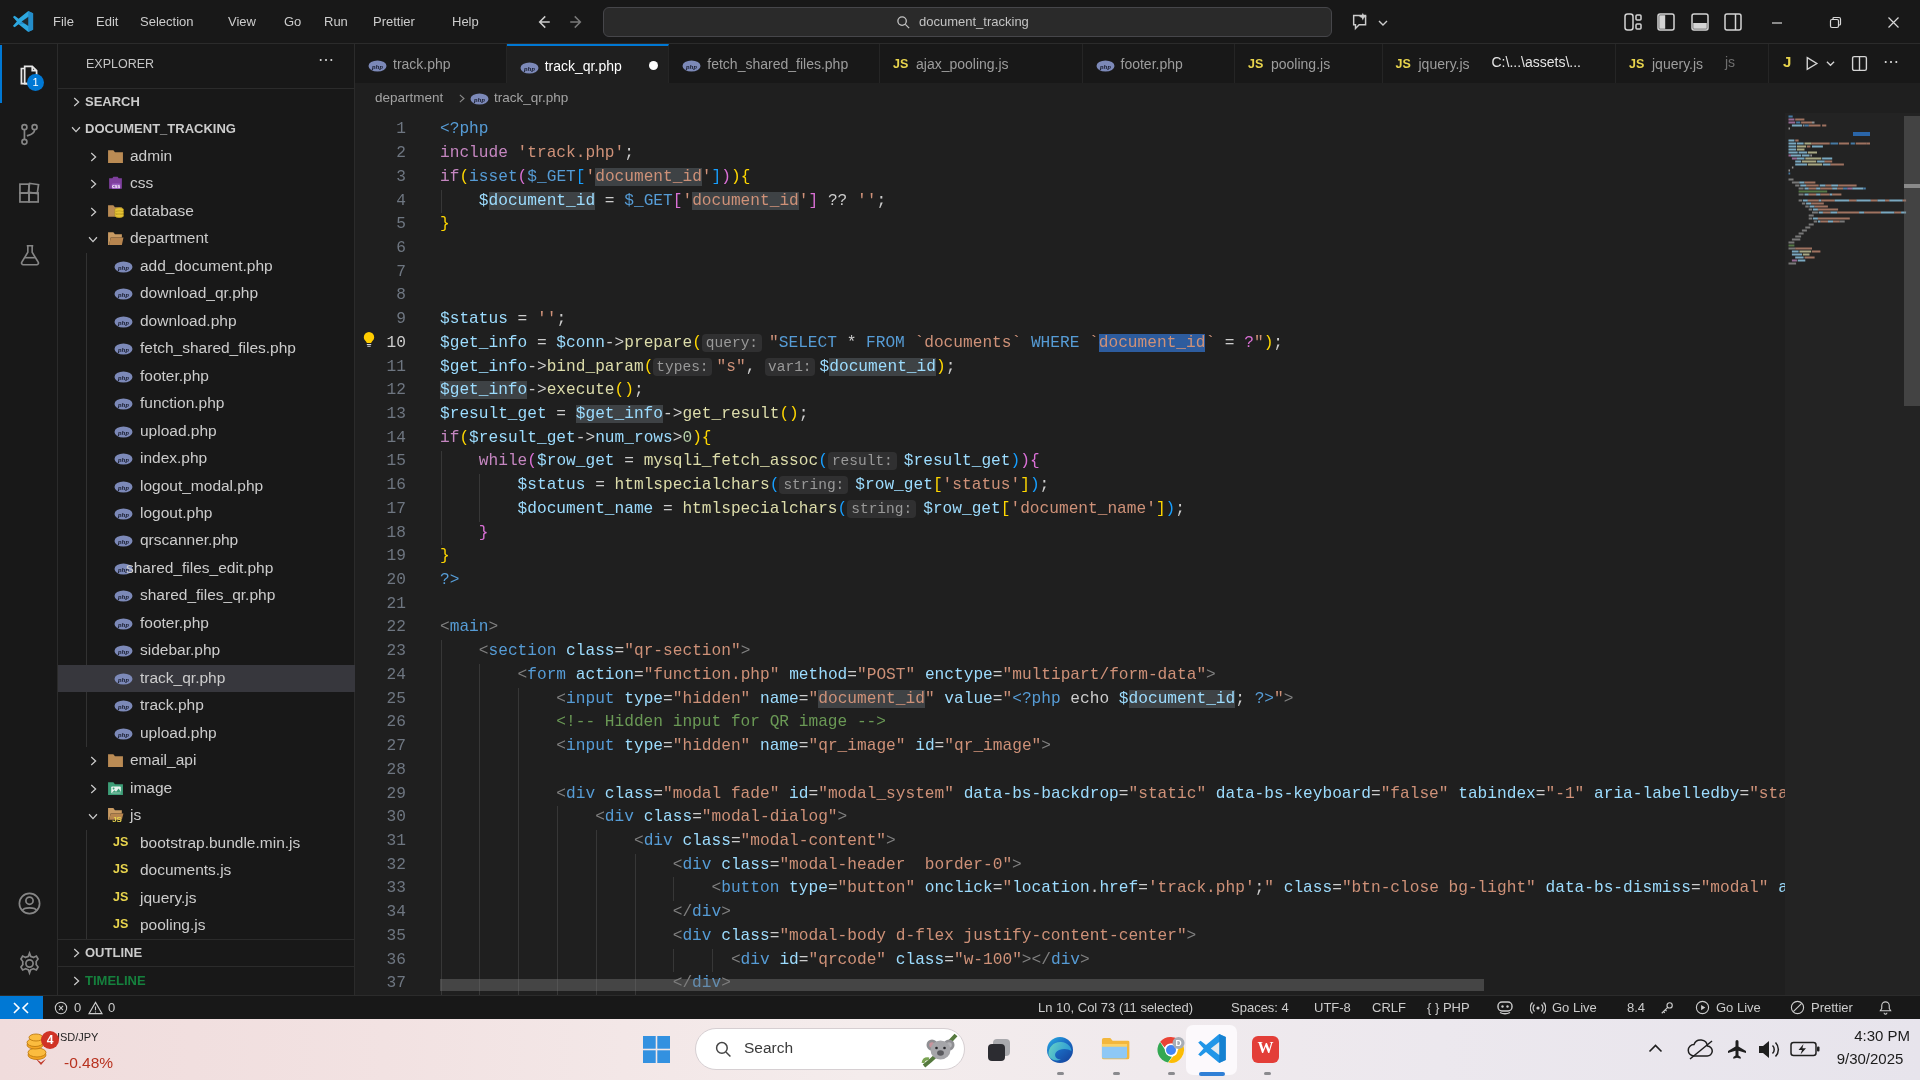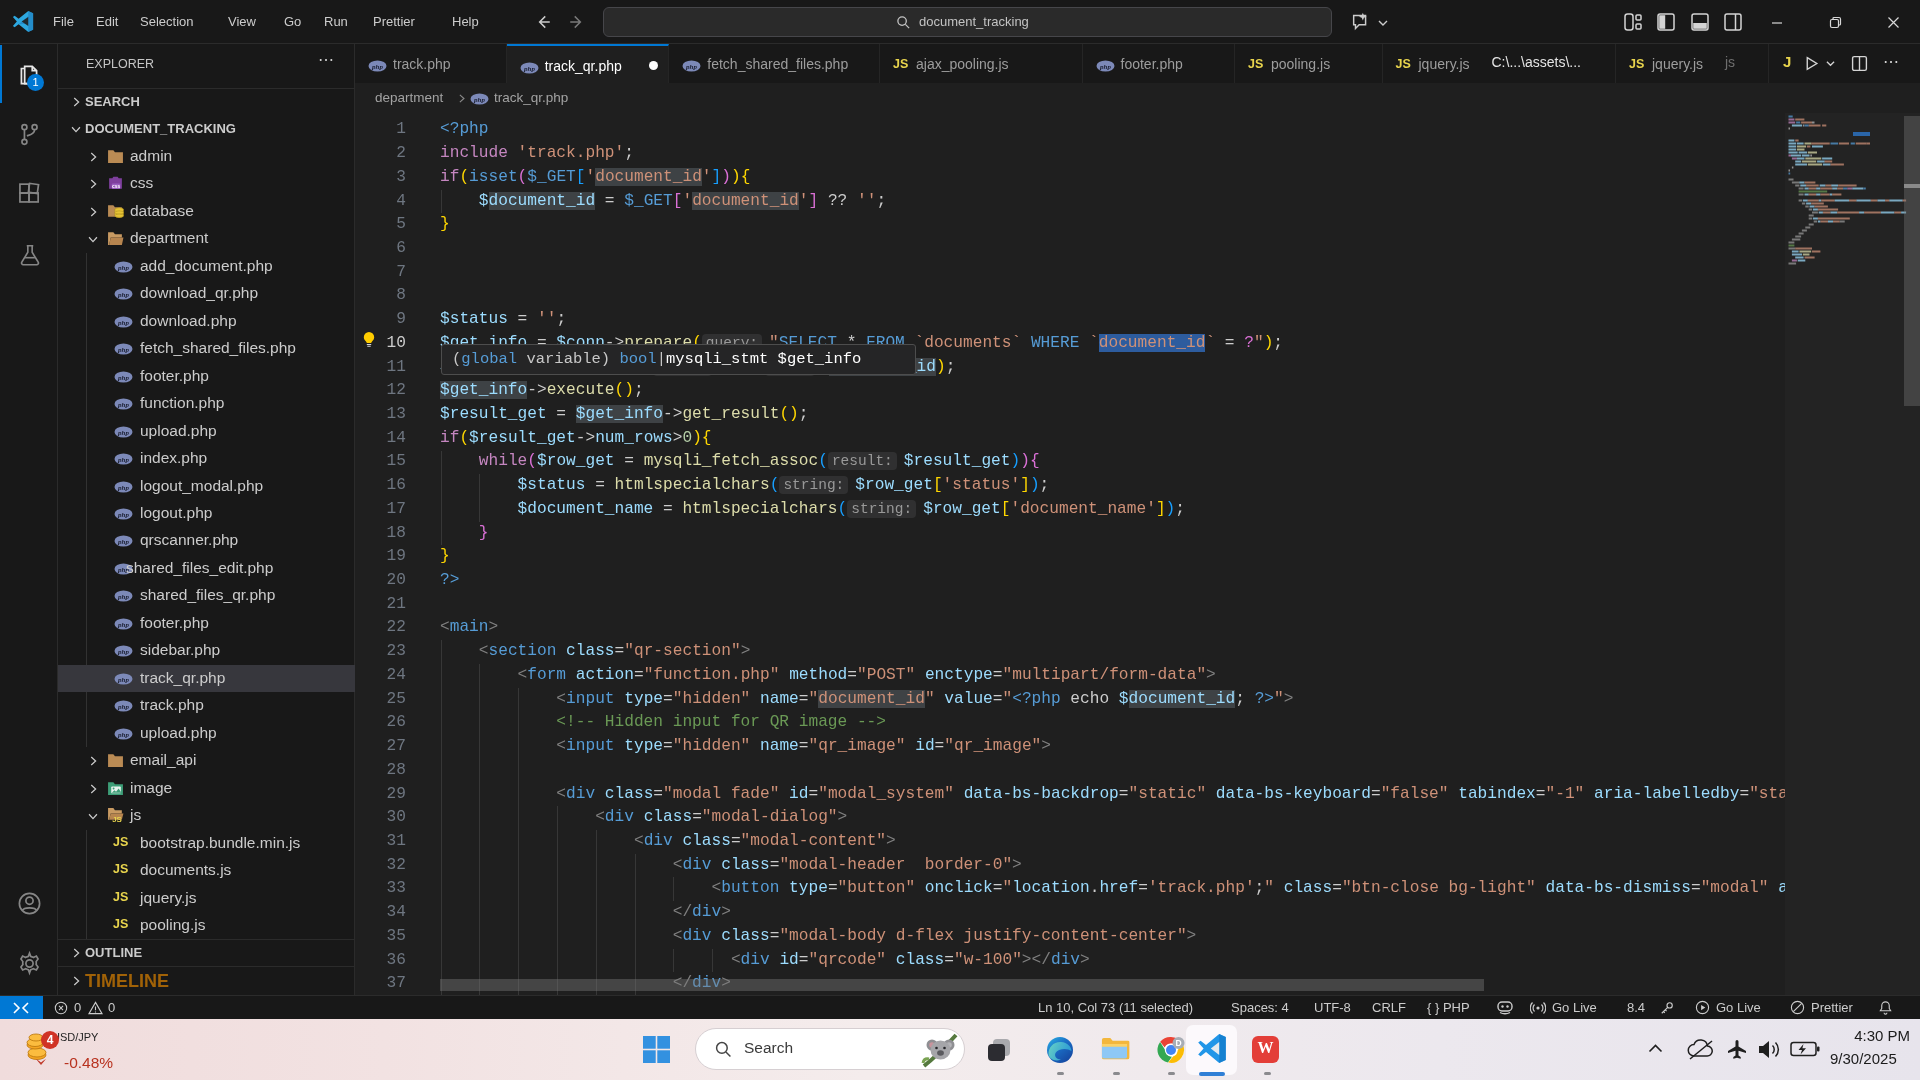--- a/index.html
+++ b/index.html
@@ -394,21 +394,21 @@
       <svg class="abs" style="left:11px;top:7px" width="14" height="14" viewBox="0 0 16 16">
         <path fill="none" stroke="#cccccc" stroke-width="1.4" d="M6 3.5 L11 8 L6 12.5"></path>
       </svg>
       <span class="abs" style="left:27px;top:4px"><b style="font-size:13px;color:#cccccc">OUTLINE</b></span>
     </div>
 <div class="abs" style="left:0;top:922.4px;width:297px;height:1px;background:#2b2b2b"></div>
 <div class="abs" style="left:0;top:922.9px;width:297px;height:27.4px">
       <svg class="abs" style="left:11px;top:7px" width="14" height="14" viewBox="0 0 16 16">
         <path fill="none" stroke="#cccccc" stroke-width="1.4" d="M6 3.5 L11 8 L6 12.5"></path>
       </svg>
-      <span class="abs" style="left:27px;top:4px"><b style="font-size:18px;color:#a16207">TIMELINE</b></span>
+      <span class="abs" style="left:27px;top:4px"><b style="font-size:13px;color:#15803d">TIMELINE</b></span>
     </div>
 </div>
 <div id="editor">
   <div id="tabs">
       <div class="tab" style="left:0.0px;width:151.7px">
         <svg class="abs" style="left:13px;top:16px" width="19" height="12" viewBox="0 0 19 12">
           <ellipse cx="9.5" cy="6" rx="9" ry="5.5" fill="#7c89b8"></ellipse>
           <text x="9.5" y="8.6" font-size="7" font-style="italic" font-weight="bold" fill="#1b2033" text-anchor="middle" font-family="Liberation Serif">php</text>
         </svg>
         <span class="abs" style="left:38px;top:12px">track.php</span>
@@ -731,21 +731,20 @@
         <rect x="27.0" y="206.5" width="8.4" height="2" fill="#ce9178" opacity="0.72"></rect>
         <rect x="6.9" y="209.5" width="10.1" height="2" fill="#9cdcfe" opacity="0.72"></rect>
         <rect x="17.8" y="209.5" width="6.7" height="2" fill="#dcdcaa" opacity="0.72"></rect>
         <rect x="10.2" y="212.5" width="8.4" height="2" fill="#9cdcfe" opacity="0.72"></rect>
         <rect x="19.5" y="212.5" width="10.1" height="2" fill="#ce9178" opacity="0.72"></rect>
         <rect x="6.9" y="215.5" width="5.0" height="2" fill="#c586c0" opacity="0.72"></rect>
         <rect x="12.7" y="215.5" width="7.6" height="2" fill="#9cdcfe" opacity="0.72"></rect>
         <rect x="3.5" y="218.5" width="7.6" height="2" fill="#9a9a9a" opacity="0.72"></rect>
       </svg>
     </div>
-  <div id="tooltip"><span style="padding-left:10px;color:#c8c8c8">(<span style="color:#569cd6">global</span> variable) <span style="color:#569cd6">bool</span>|<span style="color:#ffffff">mysqli_stmt $get_info</span></span></div>
   <svg class="abs" style="left:6px;top:287px;z-index:5" width="16" height="17" viewBox="0 0 16 17">
     <path fill="#ffcc00" d="M8 1 a5.2 5.2 0 0 1 5.2 5.2 c0 2 -1.2 3.1 -2 4 -0.6 0.7 -0.9 1.2 -1 1.8 h-4.4 c-0.1 -0.6 -0.4 -1.1 -1 -1.8 -0.8 -0.9 -2 -2 -2 -4 A5.2 5.2 0 0 1 8 1 z"></path>
     <path fill="#d8d8d8" d="M5.8 13 h4.4 v1 h-4.4 z M6.3 14.7 h3.4 v1 h-3.4 z"></path>
   </svg>
   <div class="abs" style="left:85px;top:935px;width:1044px;height:12px;background:rgba(121,121,121,0.42);z-index:8"></div>
   <div class="abs" style="left:1549px;top:71.6px;width:16px;height:290px;background:rgba(121,121,121,0.38);z-index:8"></div>
   <div class="abs" style="left:1549px;top:140px;width:16px;height:4px;background:#8a8a8a;z-index:9"></div>
   <div id="minimapsel" class="abs" style="left:1498px;top:88px;width:17px;height:4px;background:#2a65a8;z-index:4"></div>
 </div>
 <div id="statusbar">
@@ -903,14 +902,14 @@
   <svg class="abs" style="left:1758px;top:20px" width="25" height="21" viewBox="0 0 25 21">
       <path fill="#1f1f1f" d="M1 7 h4 l6 -5 v17 l-6 -5 H1 z"></path>
       <path fill="none" stroke="#1f1f1f" stroke-width="1.5" d="M14.5 6.5 a5.5 5.5 0 0 1 0 8 M17.5 3.5 a10 10 0 0 1 0 14"></path>
     </svg>
   <svg class="abs" style="left:1790px;top:21px" width="30" height="18" viewBox="0 0 30 18">
       <rect x="1" y="2.5" width="25" height="13" rx="2.5" fill="none" stroke="#1f1f1f" stroke-width="1.5"></rect>
       <rect x="27" y="6.5" width="2.5" height="5" rx="1" fill="#1f1f1f"></rect>
       <path fill="#1f1f1f" d="M13.5 4 L8.5 10 h3.5 L10.5 14.5 L16 8.3 h-3.6 z"></path>
     </svg>
   <span class="abs" style="left:1848px;top:8px;width:62px;text-align:right;font-size:15px;color:#1b1b1b">4:30 PM</span>
-  <span class="abs" style="left:1830px;top:31px;width:80px;text-align:left;font-size:15px;color:#1b1b1b">9/30/2025</span>
+  <span class="abs" style="left:1830px;top:31px;width:80px;text-align:center;font-size:15px;color:#1b1b1b">9/30/2025</span>
 </div>
 
 </body></html>

